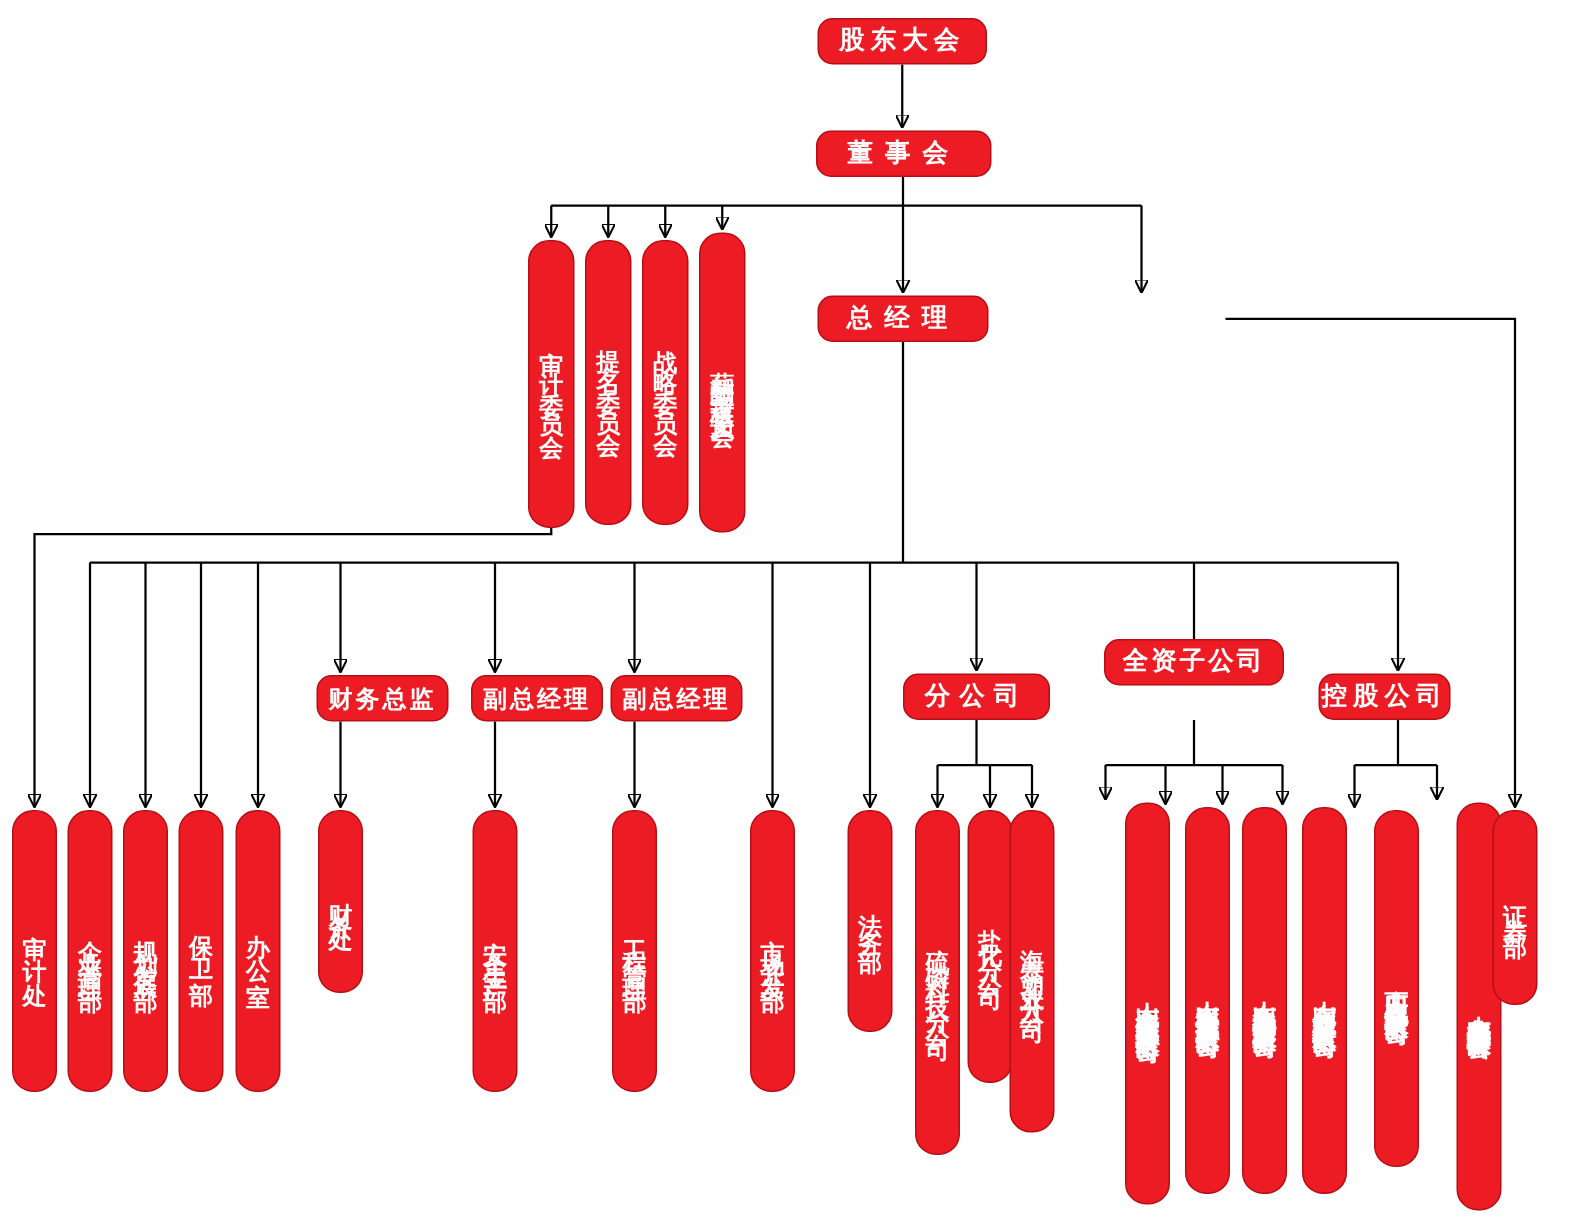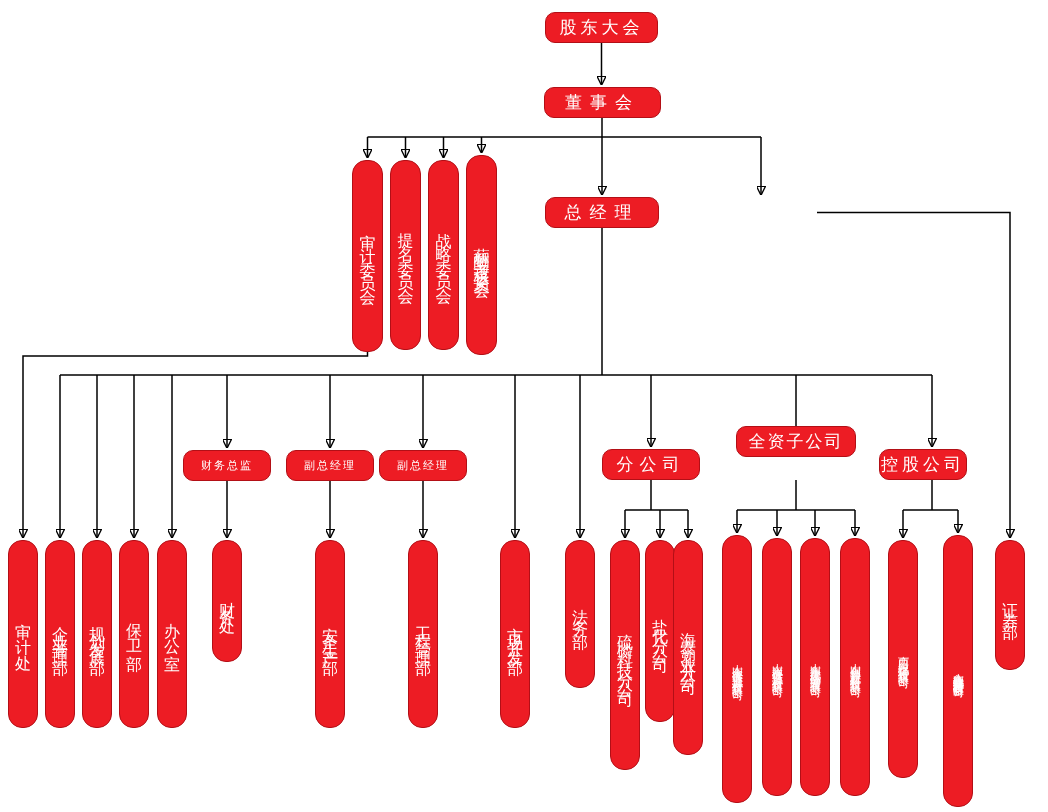--- a/index.html
+++ b/index.html
@@ -8,33 +8,33 @@
     position:relative; width:1048px; height:812px;
     background:var(--background,#ffffff);
     font-family:"DejaVu Sans","Liberation Sans",sans-serif;
     overflow:hidden;
   }
   .node {
     position:absolute;
     background:var(--node-fill,#ed1c24);
     color:var(--node-text,#ffffff);
     border:1px solid #b30f16;
-    font-weight:normal;
+    font-weight:bold;
     display:flex; align-items:center; justify-content:center;
     text-align:center; line-height:1;
     border-radius:10px; font-size:17px;
     white-space:nowrap;
   }
   .v {
     writing-mode:vertical-rl;
     text-orientation:upright;
     border-radius:14px;
     font-size:16px;
   }
-  .sm { font-size:11px; }
+  .sm { font-size:16px;margin-left:28px; }
   #wires { position:absolute; left:0; top:0; pointer-events:none; }
   #wires path { stroke:var(--line,#000000); stroke-width:1.5; fill:none; }
 </style>
 </head>
 <body>
 
 <div id="canvas">
 
   <svg id="wires" width="1048" height="812" viewBox="0 0 1048 812">
     <defs>

